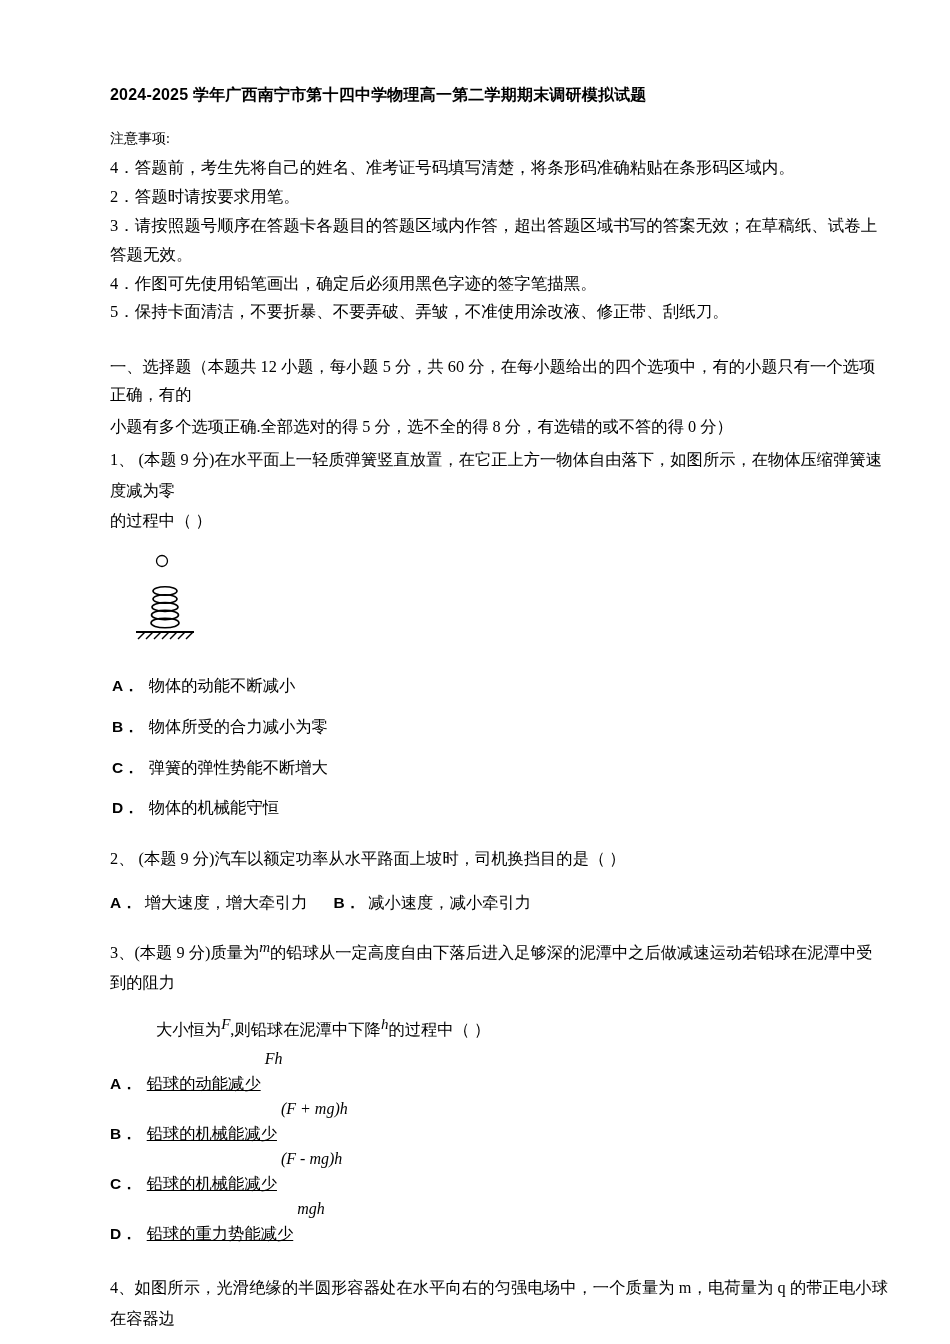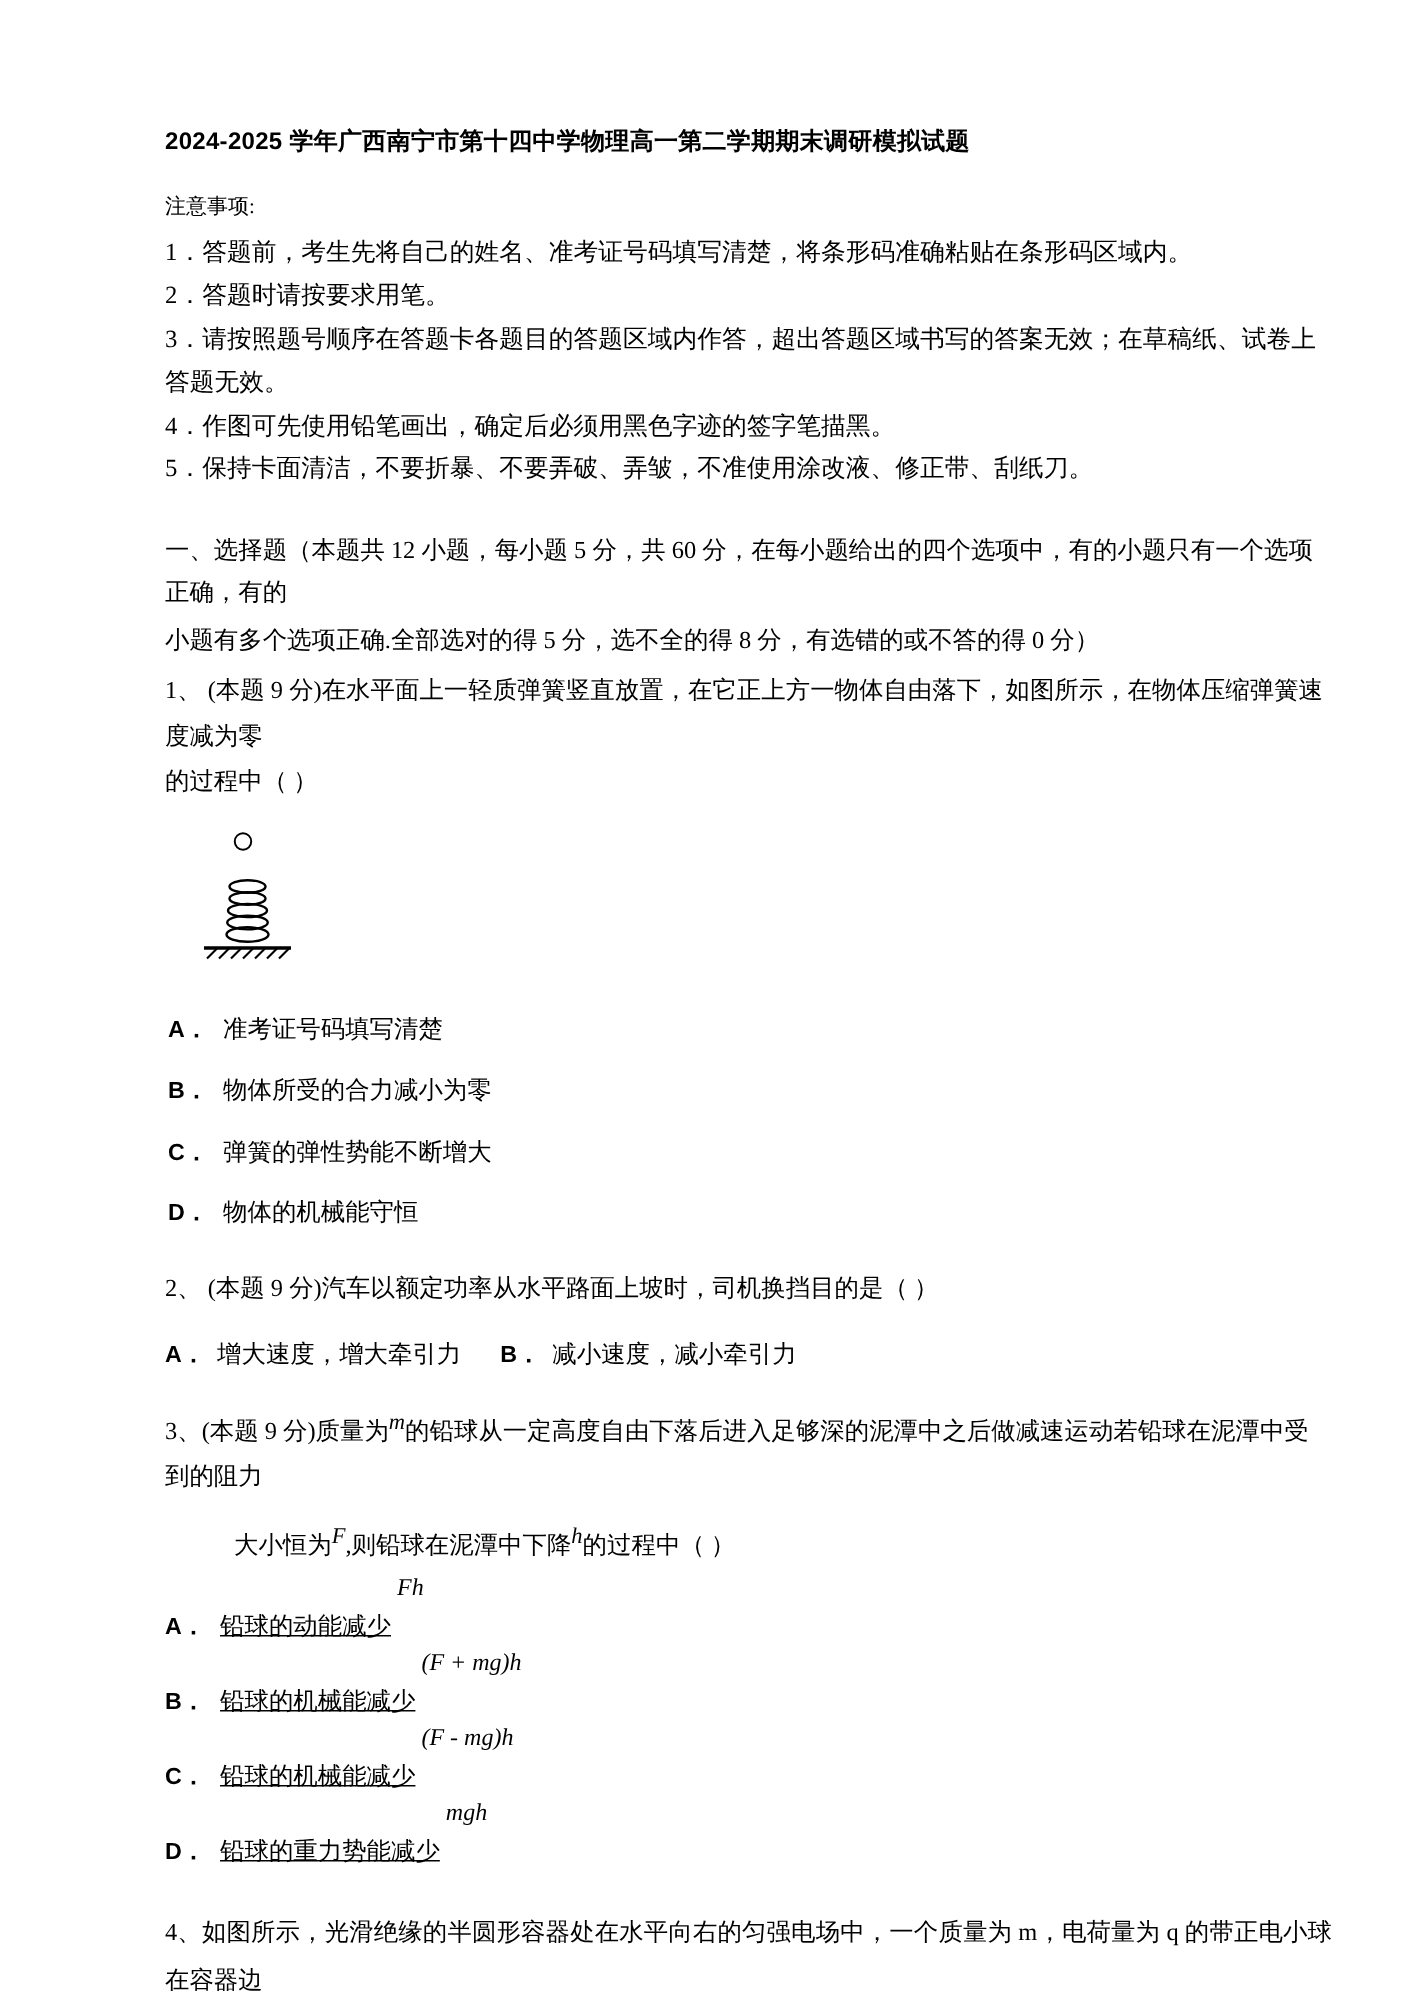--- a/index.html
+++ b/index.html
@@ -131,21 +131,21 @@
   .q-block { margin-top: 20px; }
 </style>
 </head>
 <body>
 
 <div class="page">
 
   <h1 class="doc-title">2024-2025 学年广西南宁市第十四中学物理高一第二学期期末调研模拟试题</h1>
 
   <p class="notice-head">注意事项:</p>
-  <p class="notice-item">1．答题前，考生先将自己的姓名、准考证号码填写清楚，将条形码准确粘贴在条形码区域内。</p>
+  <p class="notice-item">4．答题前，考生先将自己的姓名、准考证号码填写清楚，将条形码准确粘贴在条形码区域内。</p>
   <p class="notice-item">2．答题时请按要求用笔。</p>
   <p class="notice-item">3．请按照题号顺序在答题卡各题目的答题区域内作答，超出答题区域书写的答案无效；在草稿纸、试卷上答题无效。</p>
   <p class="notice-item">4．作图可先使用铅笔画出，确定后必须用黑色字迹的签字笔描黑。</p>
   <p class="notice-item">5．保持卡面清洁，不要折暴、不要弄破、弄皱，不准使用涂改液、修正带、刮纸刀。</p>
 
   <div class="gap-lg"></div>
 
   <p class="section-intro">一、选择题（本题共 12 小题，每小题 5 分，共 60 分，在每小题给出的四个选项中，有的小题只有一个选项正确，有的</p>
   <p class="section-intro">小题有多个选项正确.全部选对的得 5 分，选不全的得 8 分，有选错的或不答的得 0 分）</p>
 
@@ -174,21 +174,21 @@
           <line x1="22" y1="88" x2="29" y2="81"></line>
           <line x1="30" y1="88" x2="37" y2="81"></line>
           <line x1="38" y1="88" x2="45" y2="81"></line>
           <line x1="46" y1="88" x2="53" y2="81"></line>
           <line x1="54" y1="88" x2="61" y2="81"></line>
         </g>
       </svg>
     </div>
 
     <p class="opt">
-      <span class="lbl">A．</span><span>准考证号码填写清楚</span>
+      <span class="lbl">A．</span><span>物体的动能不断减小</span>
     </p>
     <p class="opt">
       <span class="lbl">B．</span><span>物体所受的合力减小为零</span>
     </p>
     <p class="opt">
       <span class="lbl">C．</span><span>弹簧的弹性势能不断增大</span>
     </p>
     <p class="opt">
       <span class="lbl">D．</span><span>物体的机械能守恒</span>
     </p>

